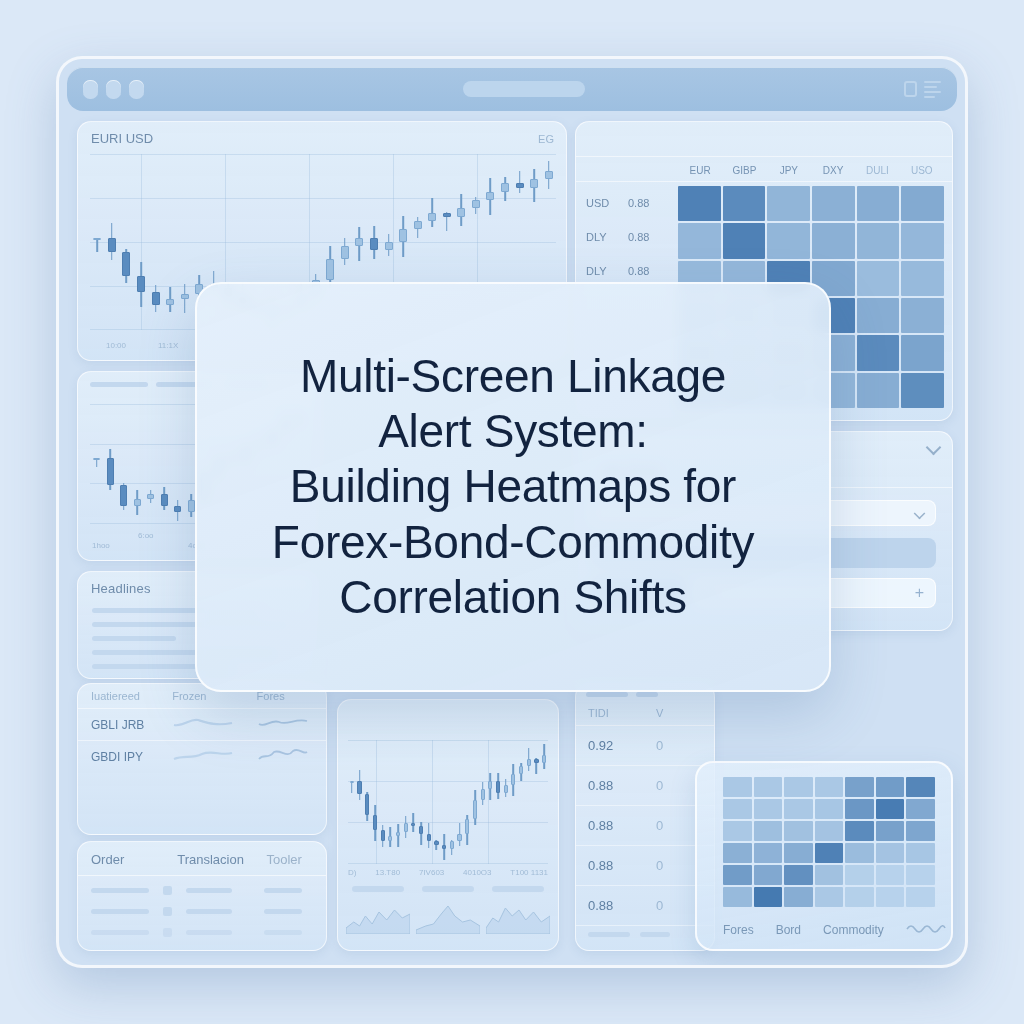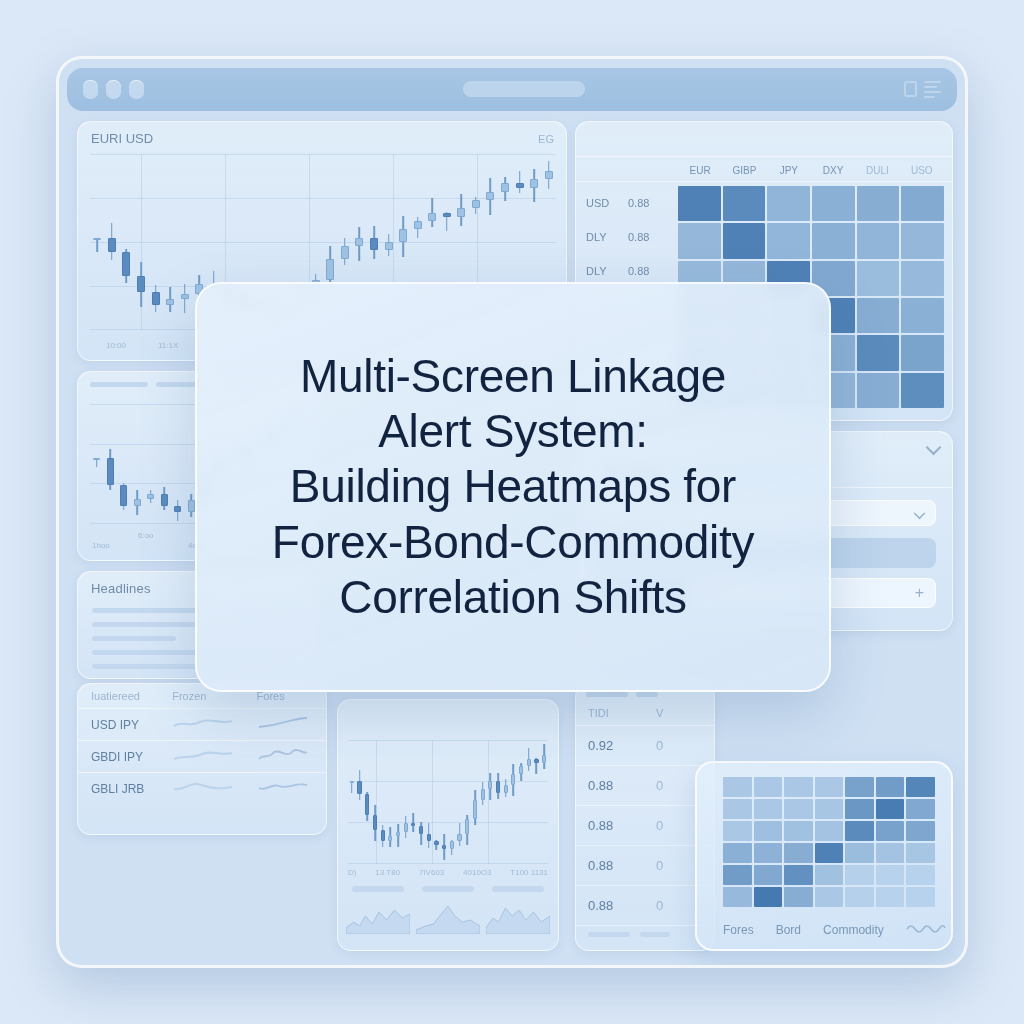--- a/index.html
+++ b/index.html
@@ -428,60 +428,75 @@
     </div>
   </div>
 
   <div class="panel" style="left:18px; top:624px; width:250px; height:152px;">
     <div class="tx-head">
       <span class="tx-c1">Iuatiereed</span>
       <span class="tx-c2">Frozen</span>
       <span class="tx-c3">Fores</span>
     </div>
     <div class="tx-row">
-      <span class="tx-c1">USD IPY</span>
+      <span class="tx-c1">GBLI JRB</span>
       <span class="tx-c2">
         <svg width="62" height="16" viewBox="0 0 62 16">
-            <path d="M2 11 C10 5, 18 13, 28 7 C38 2, 48 10, 60 6" fill="none" stroke="#bcd4ec" stroke-width="2.2"></path>
+            <path d="M2 10 C12 12, 18 3, 26 5 C36 8, 44 11, 60 8" fill="none" stroke="#bcd4ec" stroke-width="2.2"></path>
           </svg>
       </span>
       <span class="tx-c3">
         <svg width="52" height="16" viewBox="0 0 52 16">
-            <path d="M2 12 C12 11, 22 9, 32 6 C40 4, 46 3, 50 3" fill="none" stroke="#a9c5e1" stroke-width="1.8"></path>
+            <path d="M2 9 C8 13, 14 4, 22 7 C30 11, 38 3, 50 6" fill="none" stroke="#a9c5e1" stroke-width="1.8"></path>
           </svg>
       </span>
     </div>
     <div class="tx-row">
       <span class="tx-c1">GBDI IPY</span>
       <span class="tx-c2">
         <svg width="62" height="16" viewBox="0 0 62 16">
             <path d="M2 12 C12 8, 20 12, 30 7 C40 3, 50 9, 60 6" fill="none" stroke="#bcd4ec" stroke-width="2.2"></path>
           </svg>
       </span>
       <span class="tx-c3">
         <svg width="52" height="16" viewBox="0 0 52 16">
             <path d="M2 12 C7 6, 11 13, 17 5 C24 2, 30 12, 36 4 C42 0, 46 8, 50 5" fill="none" stroke="#a9c5e1" stroke-width="1.8"></path>
           </svg>
       </span>
     </div>
-    <div class="tx-row">
-      <span class="tx-c1">GBLI JRB</span>
-      <span class="tx-c2">
-        <svg width="62" height="16" viewBox="0 0 62 16">
-            <path d="M2 10 C12 12, 18 3, 26 5 C36 8, 44 11, 60 8" fill="none" stroke="#bcd4ec" stroke-width="2.2"></path>
-          </svg>
+  </div>
+
+  <div class="panel" style="left:18px; top:782px; width:250px; height:110px;">
+    <div style="display:flex; font-size:13px; color:#6f8cab; padding:10px 0 8px 0;">
+      <span style="width:40%; padding-left:13px">Order</span>
+      <span style="width:36%">Translacion</span>
+      <span style="width:24%; opacity:.6">Tooler</span>
+    </div>
+    <div style="border-top:1px solid rgba(255,255,255,.6)"></div>
+    <div style="padding:10px 13px; display:flex; flex-direction:column; gap:12px;">
+      <span style="display:flex; gap:14px; align-items:center;">
+        <i class="skel" style="width:58px"></i>
+        <i class="skel" style="width:9px;height:9px;border-radius:2px"></i>
+        <i class="skel" style="width:46px"></i>
+        <i class="skel" style="width:38px;margin-left:18px"></i>
       </span>
-      <span class="tx-c3">
-        <svg width="52" height="16" viewBox="0 0 52 16">
-            <path d="M2 9 C8 13, 14 4, 22 7 C30 11, 38 3, 50 6" fill="none" stroke="#a9c5e1" stroke-width="1.8"></path>
-          </svg>
+      <span style="display:flex; gap:14px; align-items:center;">
+        <i class="skel" style="width:58px"></i>
+        <i class="skel" style="width:9px;height:9px;border-radius:2px"></i>
+        <i class="skel" style="width:46px"></i>
+        <i class="skel" style="width:38px;margin-left:18px"></i>
       </span>
-    </div>
-  </div>
-
+      <span style="display:flex; gap:14px; align-items:center; opacity:.7">
+        <i class="skel" style="width:58px"></i>
+        <i class="skel" style="width:9px;height:9px;border-radius:2px"></i>
+        <i class="skel" style="width:46px"></i>
+        <i class="skel" style="width:38px;margin-left:18px"></i>
+      </span>
+    </div>
+  </div>
 
   <div class="panel" style="left:278px; top:640px; width:222px; height:252px;">
     <div style="position:absolute; left:10px; top:40px; right:10px; height:124px;">
       <div class="chart-grid">
         <span style="left:0;right:0;top:0;height:1px"></span>
         <span style="left:0;right:0;top:33%;height:1px"></span>
         <span style="left:0;right:0;top:66%;height:1px"></span>
         <span style="left:0;right:0;bottom:0;height:1px"></span>
         <span style="top:0;bottom:0;left:14%;width:1px"></span>
         <span style="top:0;bottom:0;left:42%;width:1px"></span>

